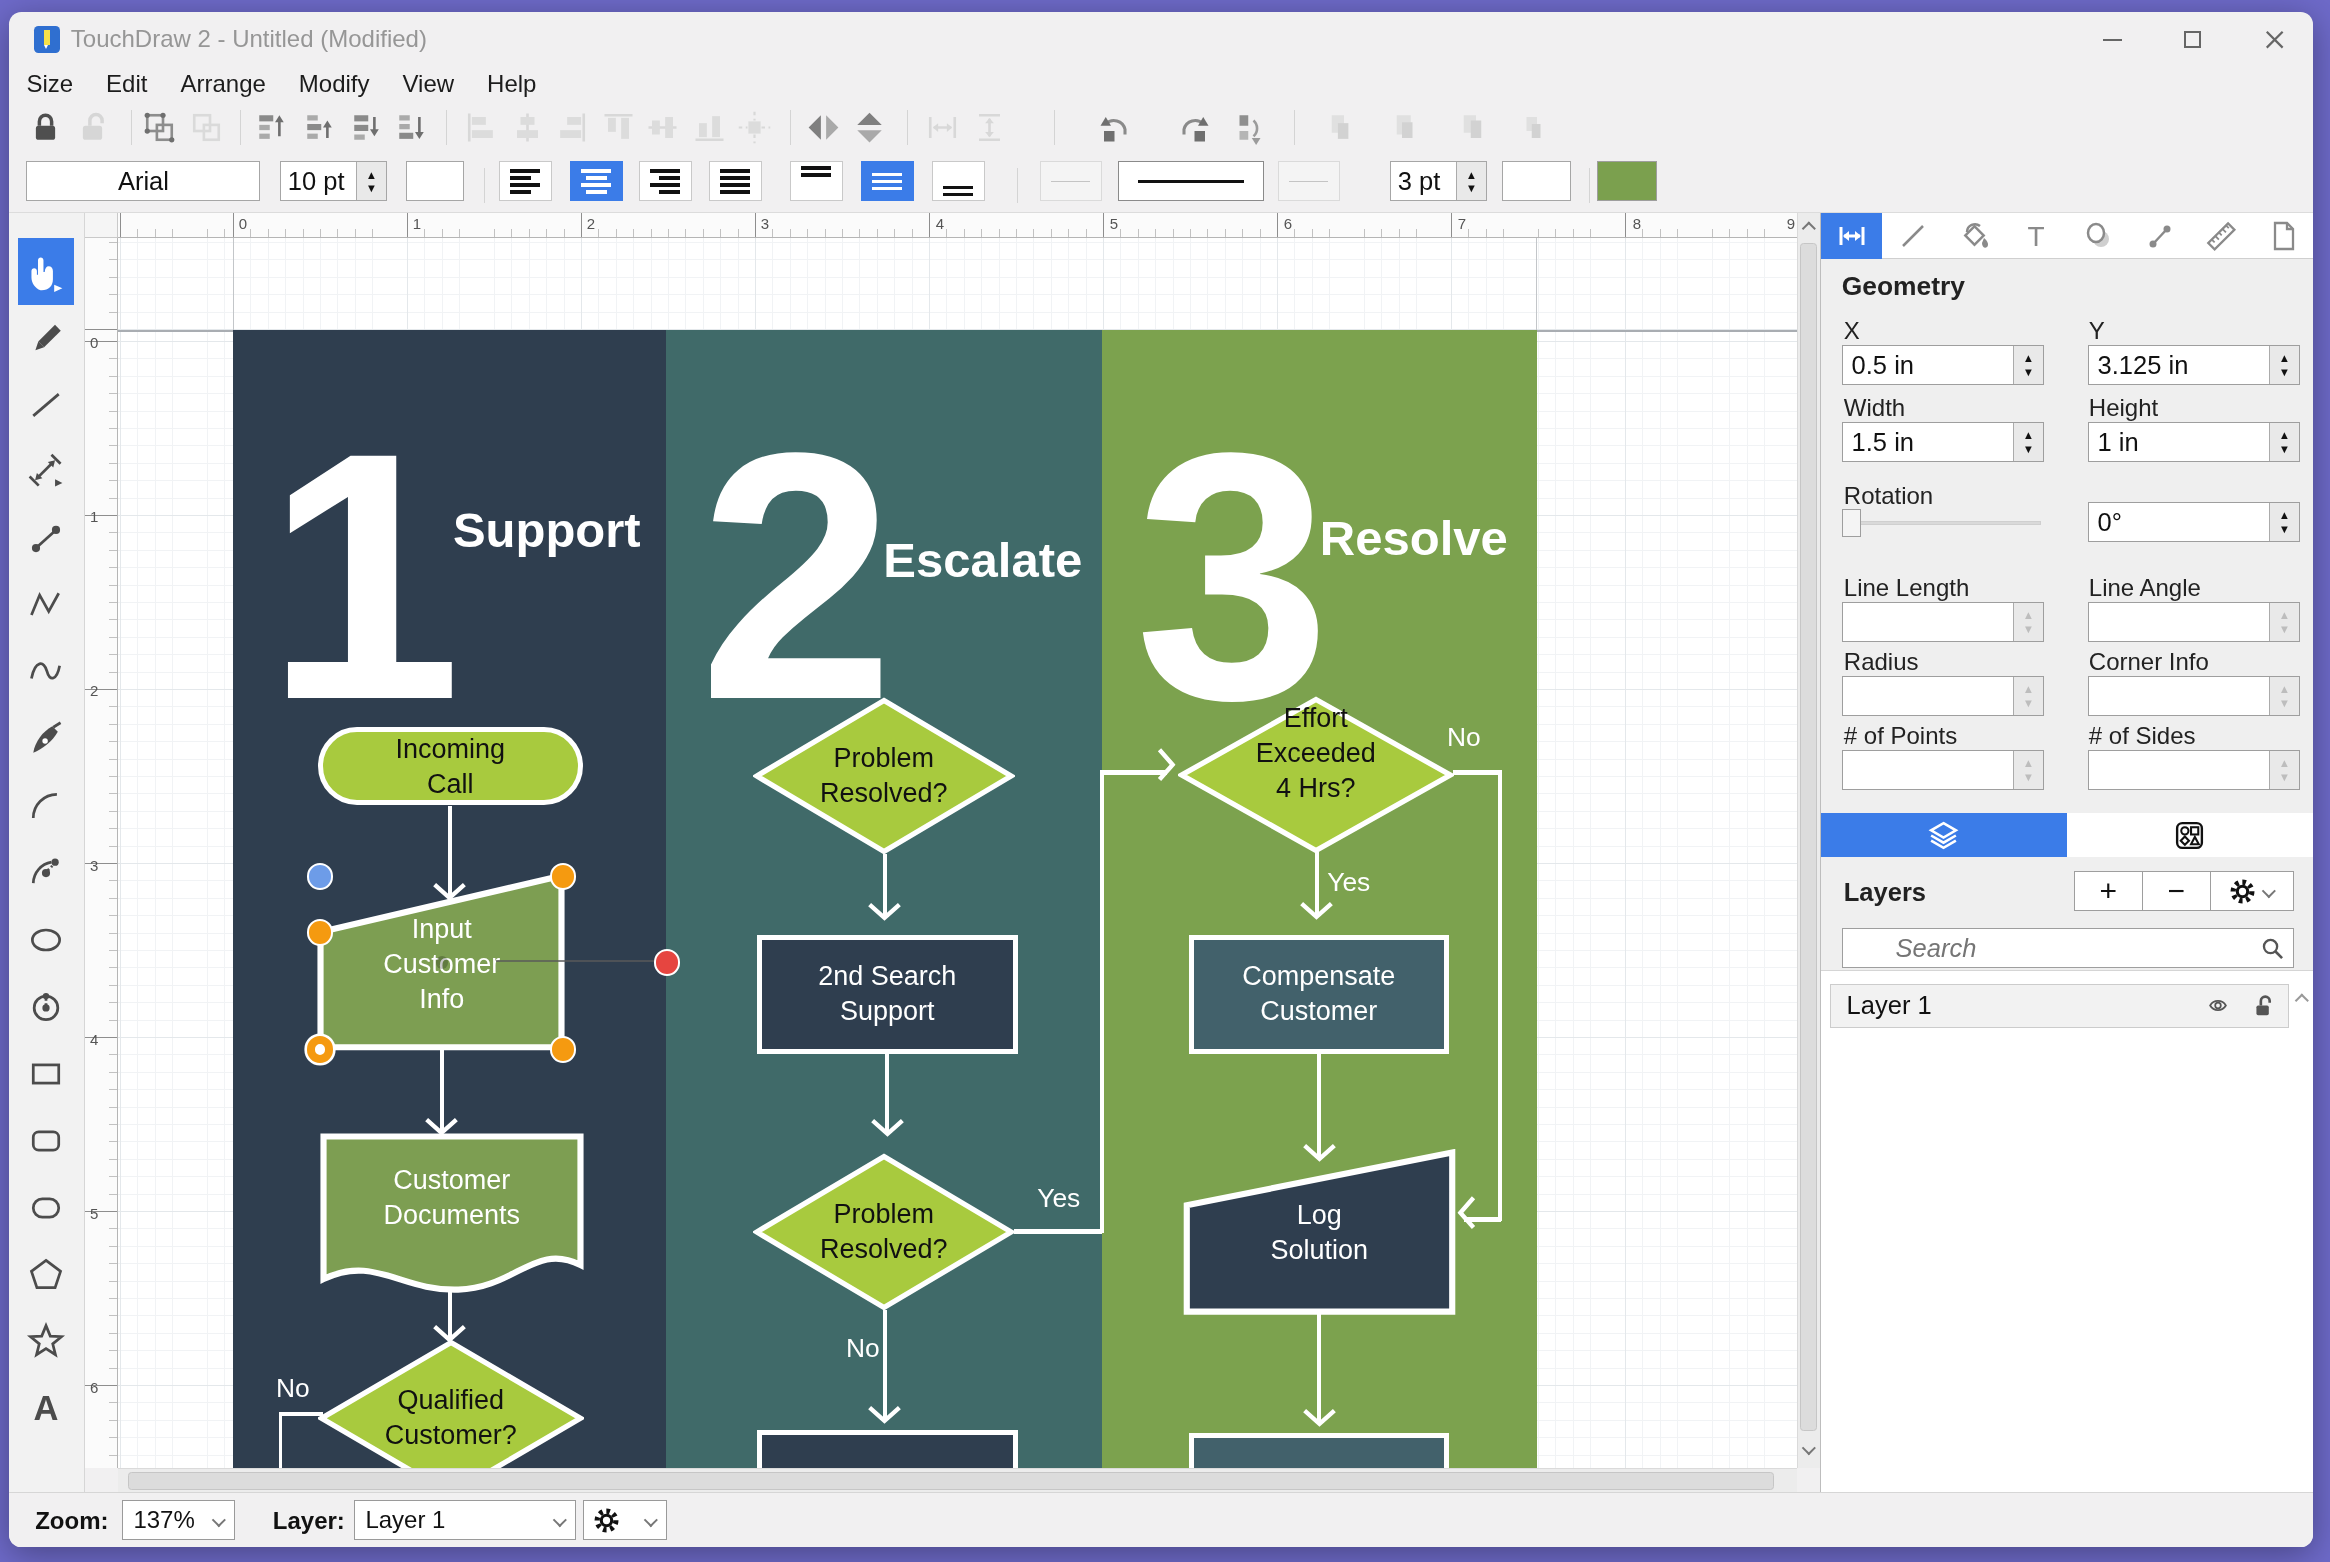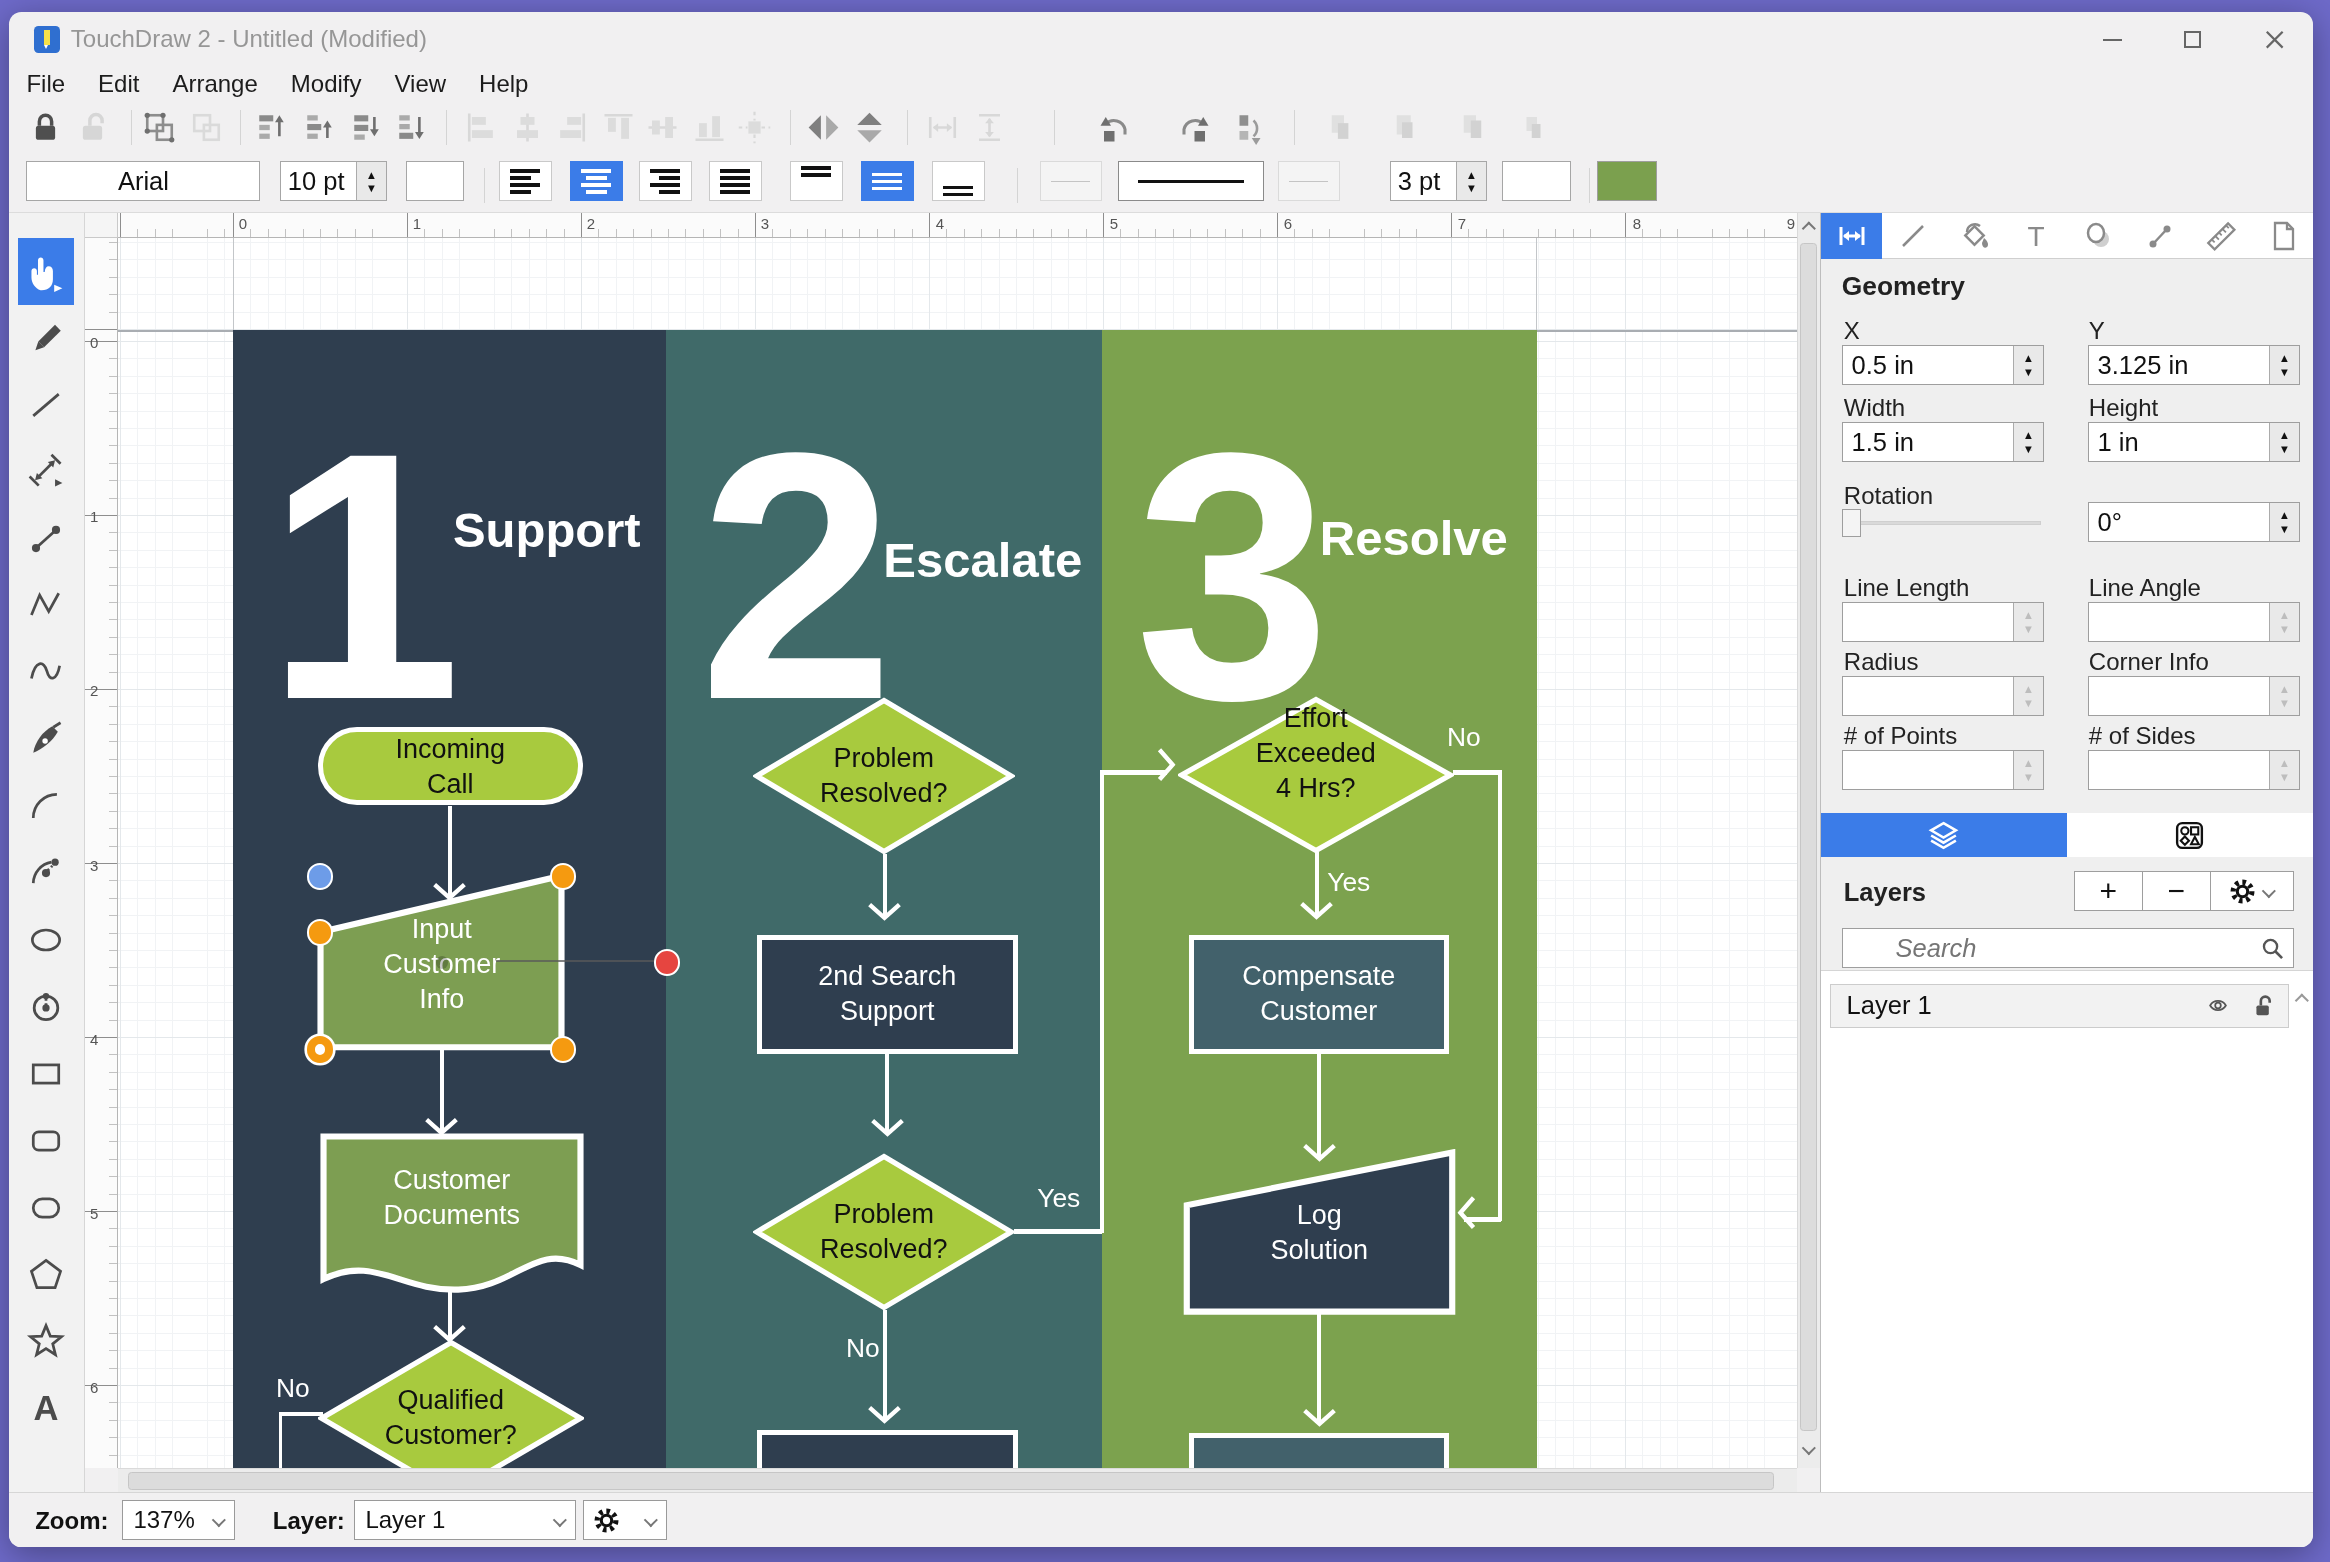--- a/index.html
+++ b/index.html
@@ -107,21 +107,21 @@
         </div>
     <div class="winctl" style="left:2239px;">
       <svg width="19.4" height="19.4" viewBox="0 0 22 22">
             <line x1="2" y1="2" x2="20" y2="20" stroke="#666" stroke-width="2.5"></line>
             <line x1="20" y1="2" x2="2" y2="20" stroke="#666" stroke-width="2.5"></line>
           </svg>
     </div>
   </div>
 
   <div id="menubar">
-    <span class="menuitem">File</span>
+    <span class="menuitem">Size</span>
     <span class="menuitem">Edit</span>
     <span class="menuitem">Arrange</span>
     <span class="menuitem">Modify</span>
     <span class="menuitem">View</span>
     <span class="menuitem">Help</span>
   </div>
 
   <div id="toolbar1">
     <div class="tbtn" style="left:12.3px;">
       <svg width="35" height="35" viewBox="0 0 40 40">

